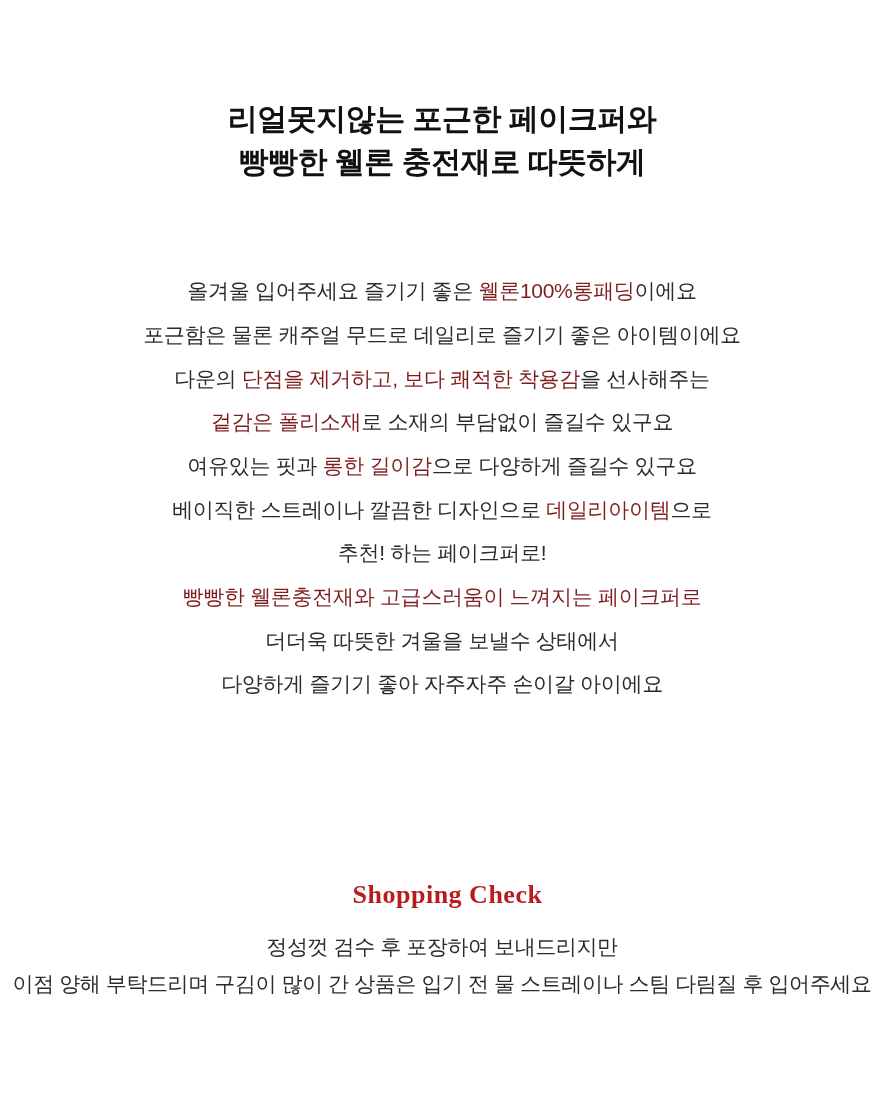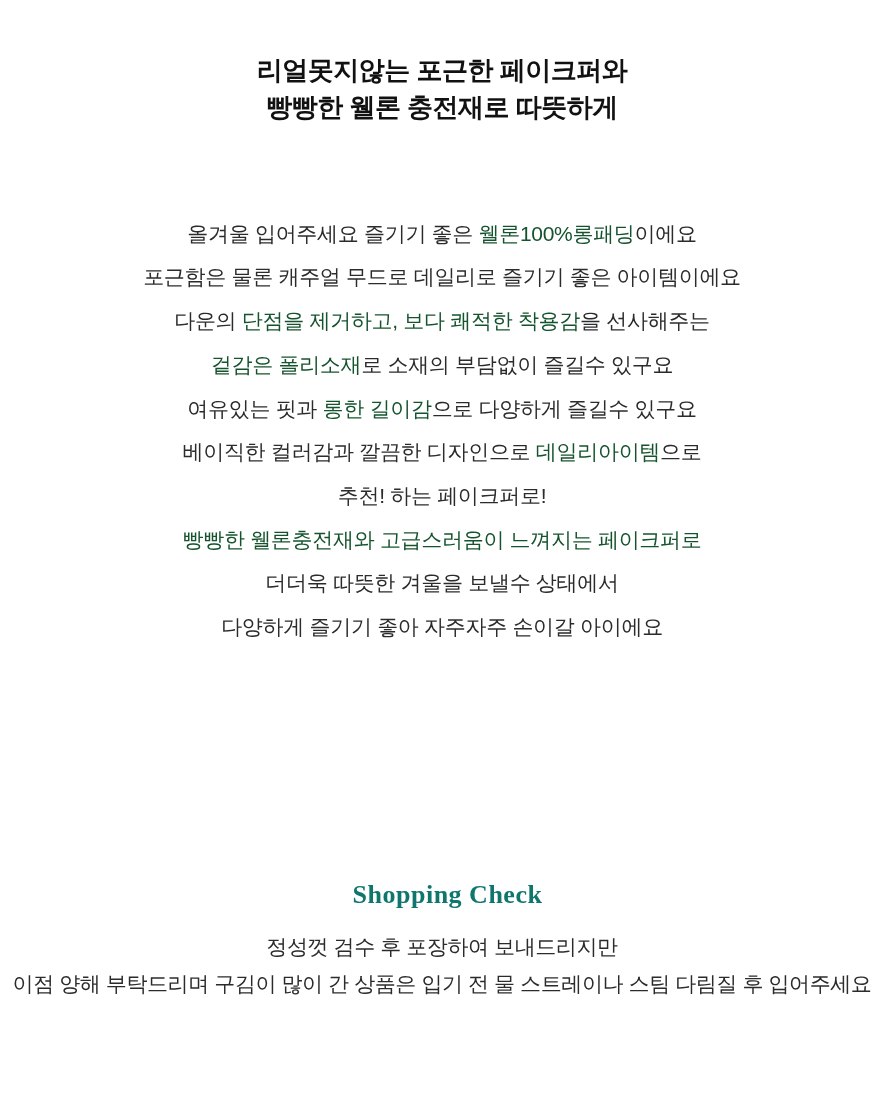--- a/index.html
+++ b/index.html
@@ -17,23 +17,23 @@
   .page {
     width: 884px;
     height: 1098px;
     position: relative;
     box-sizing: border-box;
   }
 
   
   .headline {
     margin: 0;
-    padding-top: 52px;
+    padding-top: 98px;
     text-align: center;
-    font-size: 26px;
+    font-size: 30px;
     font-weight: 700;
     line-height: 1.42;
     letter-spacing: -0.5px;
     color: #111111;
   }
   .headline .hl-line {
     display: block;
     white-space: nowrap;
   }
 
@@ -45,37 +45,37 @@
     font-size: 21px;
     line-height: 2.08;
     letter-spacing: -0.3px;
     color: #2b2b2b;
   }
   .bodycopy .bc-line {
     display: block;
     white-space: nowrap;
   }
   .hi {
-    color: #14532d;
+    color: #7f1d1d;
   }
 
   
   .shopcheck {
     position: absolute;
     left: 0;
     right: 0;
     top: 880px;
     text-align: center;
   }
   .shopcheck-title {
     font-family: "Liberation Serif", "DejaVu Serif", serif;
     font-size: 26px;
     font-weight: 700;
     letter-spacing: 0.5px;
-    color: #0f766e;
+    color: #b91c1c;
     margin: 0 0 18px 11px;
   }
   .shopcheck-lines {
     font-size: 21px;
     line-height: 1.78;
     letter-spacing: -0.4px;
     color: #2b2b2b;
   }
   .shopcheck-lines .sc-line {
     display: block;
@@ -91,21 +91,21 @@
       <span class="hl-line">리얼못지않는 포근한 페이크퍼와</span>
       <span class="hl-line">빵빵한 웰론 충전재로 따뜻하게</span>
     </h1>
 
   <div class="bodycopy" id="bodycopy">
       <span class="bc-line"><span>올겨울 입어주세요 즐기기 좋은 </span><span class="hi">웰론100%롱패딩</span><span>이에요</span></span>
       <span class="bc-line"><span>포근함은 물론 캐주얼 무드로 데일리로 즐기기 좋은 아이템이에요</span></span>
       <span class="bc-line"><span>다운의 </span><span class="hi">단점을 제거하고, 보다 쾌적한 착용감</span><span>을 선사해주는</span></span>
       <span class="bc-line"><span class="hi">겉감은 폴리소재</span><span>로 소재의 부담없이 즐길수 있구요</span></span>
       <span class="bc-line"><span>여유있는 핏과 </span><span class="hi">롱한 길이감</span><span>으로 다양하게 즐길수 있구요</span></span>
-      <span class="bc-line"><span>베이직한 컬러감과 깔끔한 디자인으로 </span><span class="hi">데일리아이템</span><span>으로</span></span>
+      <span class="bc-line"><span>베이직한 스트레이나 깔끔한 디자인으로 </span><span class="hi">데일리아이템</span><span>으로</span></span>
       <span class="bc-line"><span>추천! 하는 페이크퍼로!</span></span>
       <span class="bc-line"><span class="hi">빵빵한 웰론충전재와 고급스러움이 느껴지는 페이크퍼로</span></span>
       <span class="bc-line"><span>더더욱 따뜻한 겨울을 보낼수 상태에서</span></span>
       <span class="bc-line"><span>다양하게 즐기기 좋아 자주자주 손이갈 아이에요</span></span>
     </div>
 
   <div class="shopcheck">
     <div class="shopcheck-title">Shopping Check</div>
     <div class="shopcheck-lines" id="shopchecklines">
         <span class="sc-line">정성껏 검수 후 포장하여 보내드리지만</span>

